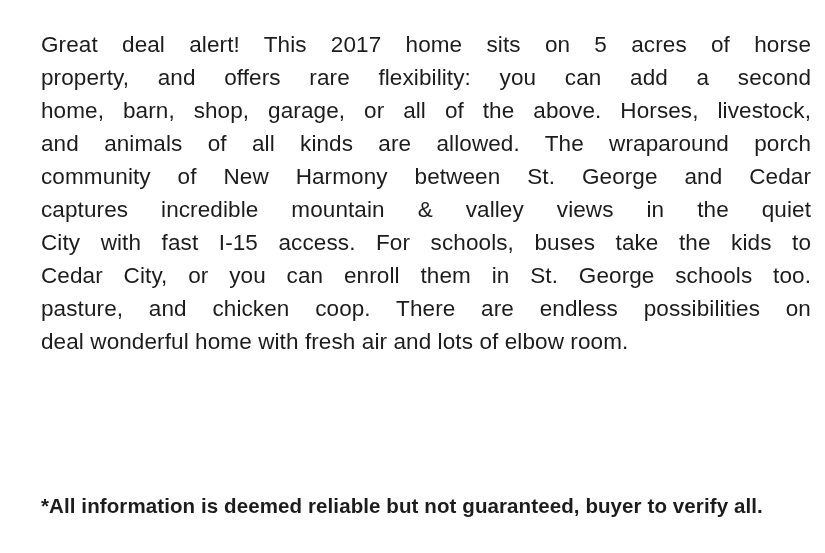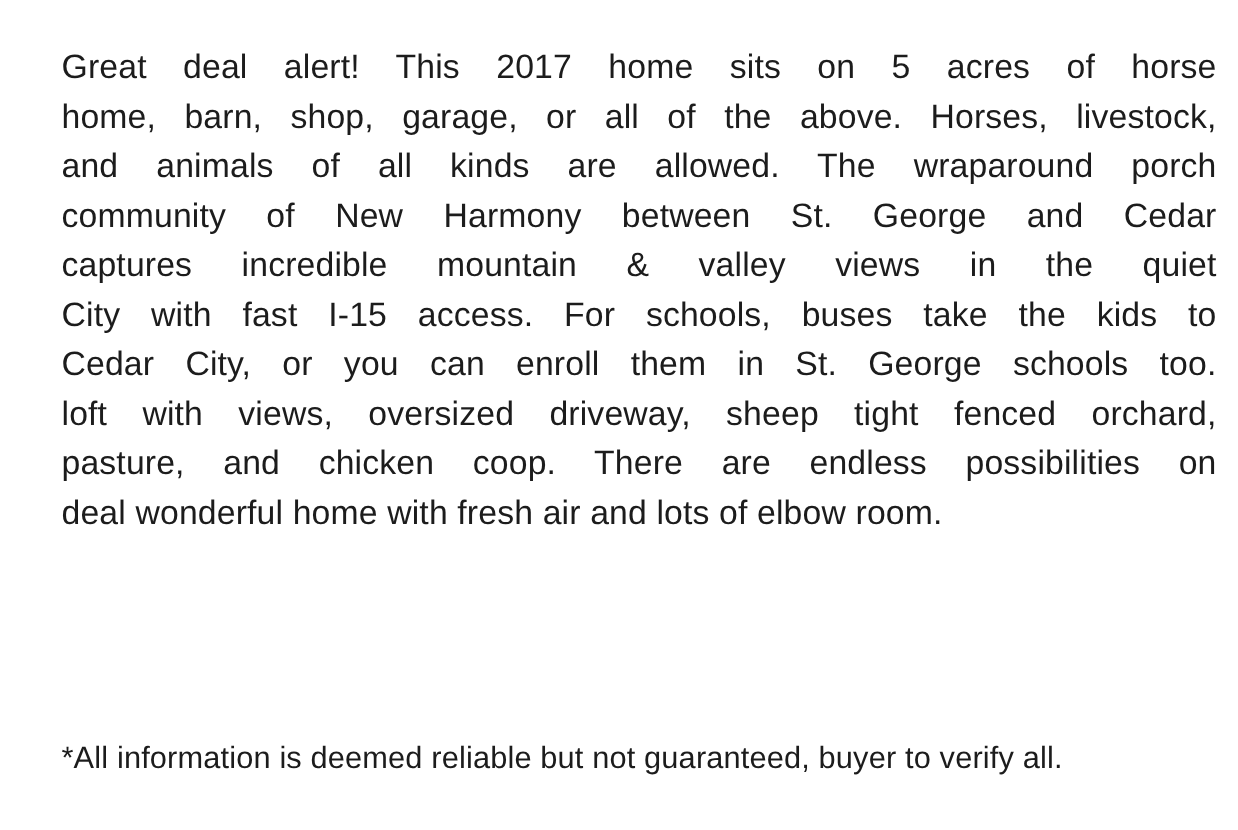--- a/index.html
+++ b/index.html
@@ -37,35 +37,35 @@
     text-align: left;
     text-align-last: auto;
   }
   .disclaimer {
     position: absolute;
     left: 41px;
     right: 41px;
     top: 492px;
     font-size: 20.5px;
     line-height: 28px;
-    font-weight: 400;
+    font-weight: 700;
     letter-spacing: 0.1px;
     text-align: left;
   }
 </style>
 </head>
 <body>
 
 <div class="page">
   <div class="description">
       <div class="line">Great deal alert! This 2017 home sits on 5 acres of horse</div>
+      <div class="line">property, and offers rare flexibility: you can add a second</div>
       <div class="line">home, barn, shop, garage, or all of the above. Horses, livestock,</div>
       <div class="line">and animals of all kinds are allowed. The wraparound porch</div>
       <div class="line">community of New Harmony between St. George and Cedar</div>
       <div class="line">captures incredible mountain &amp; valley views in the quiet</div>
       <div class="line">City with fast I-15 access. For schools, buses take the kids to</div>
       <div class="line">Cedar City, or you can enroll them in St. George schools too.</div>
-      <div class="line">loft with views, oversized driveway, sheep tight fenced orchard,</div>
       <div class="line">pasture, and chicken coop. There are endless possibilities on</div>
       <div class="line last">deal wonderful home with fresh air and lots of elbow room.</div>
     </div>
   <div class="disclaimer">*All information is deemed reliable but not guaranteed, buyer to verify all.</div>
 </div>
 
 </body></html>

